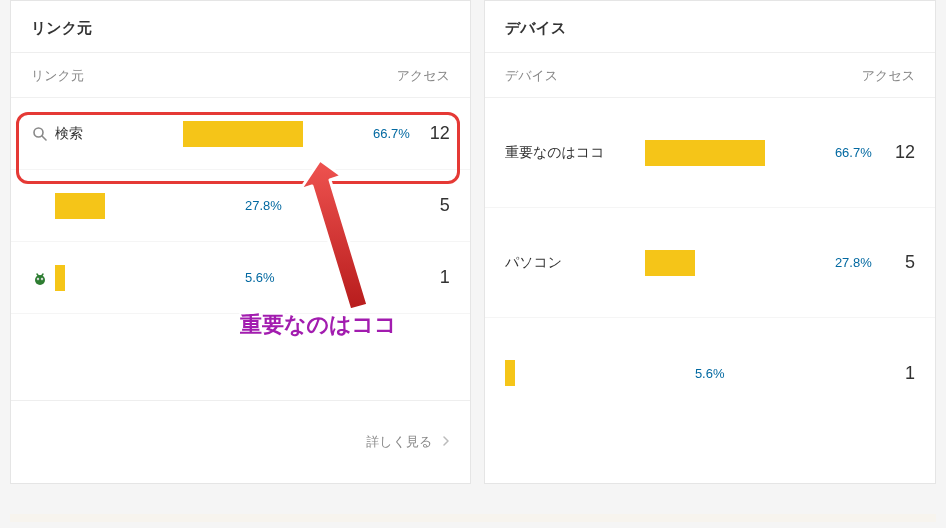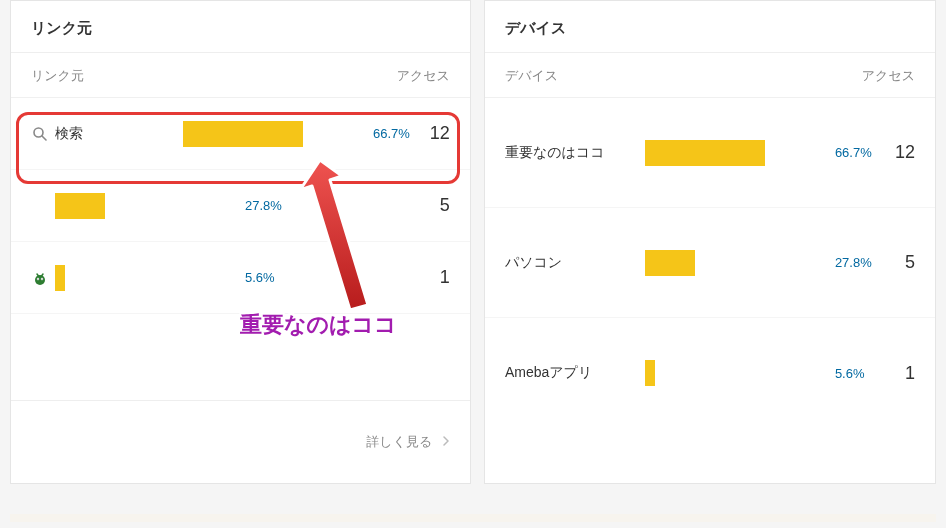--- a/index.html
+++ b/index.html
@@ -234,21 +234,20 @@
         <span class="row-label" style="width:140px">パソコン</span>
         <div class="bar-wrap">
           <div class="bar-zone">
               <div class="bar" style="width:50px"></div>
             </div>
           <span class="bar-pct">27.8%</span>
         </div>
         <span class="row-value">5</span>
       </div>
       <div class="row tall" style="border-bottom:none">
-        <span class="row-label" style="width:140px">Amebaアプリ</span>
         <div class="bar-wrap">
           <div class="bar-zone">
               <div class="bar" style="width:10px"></div>
             </div>
           <span class="bar-pct">5.6%</span>
         </div>
         <span class="row-value">1</span>
       </div>
     </div>
   </div>

